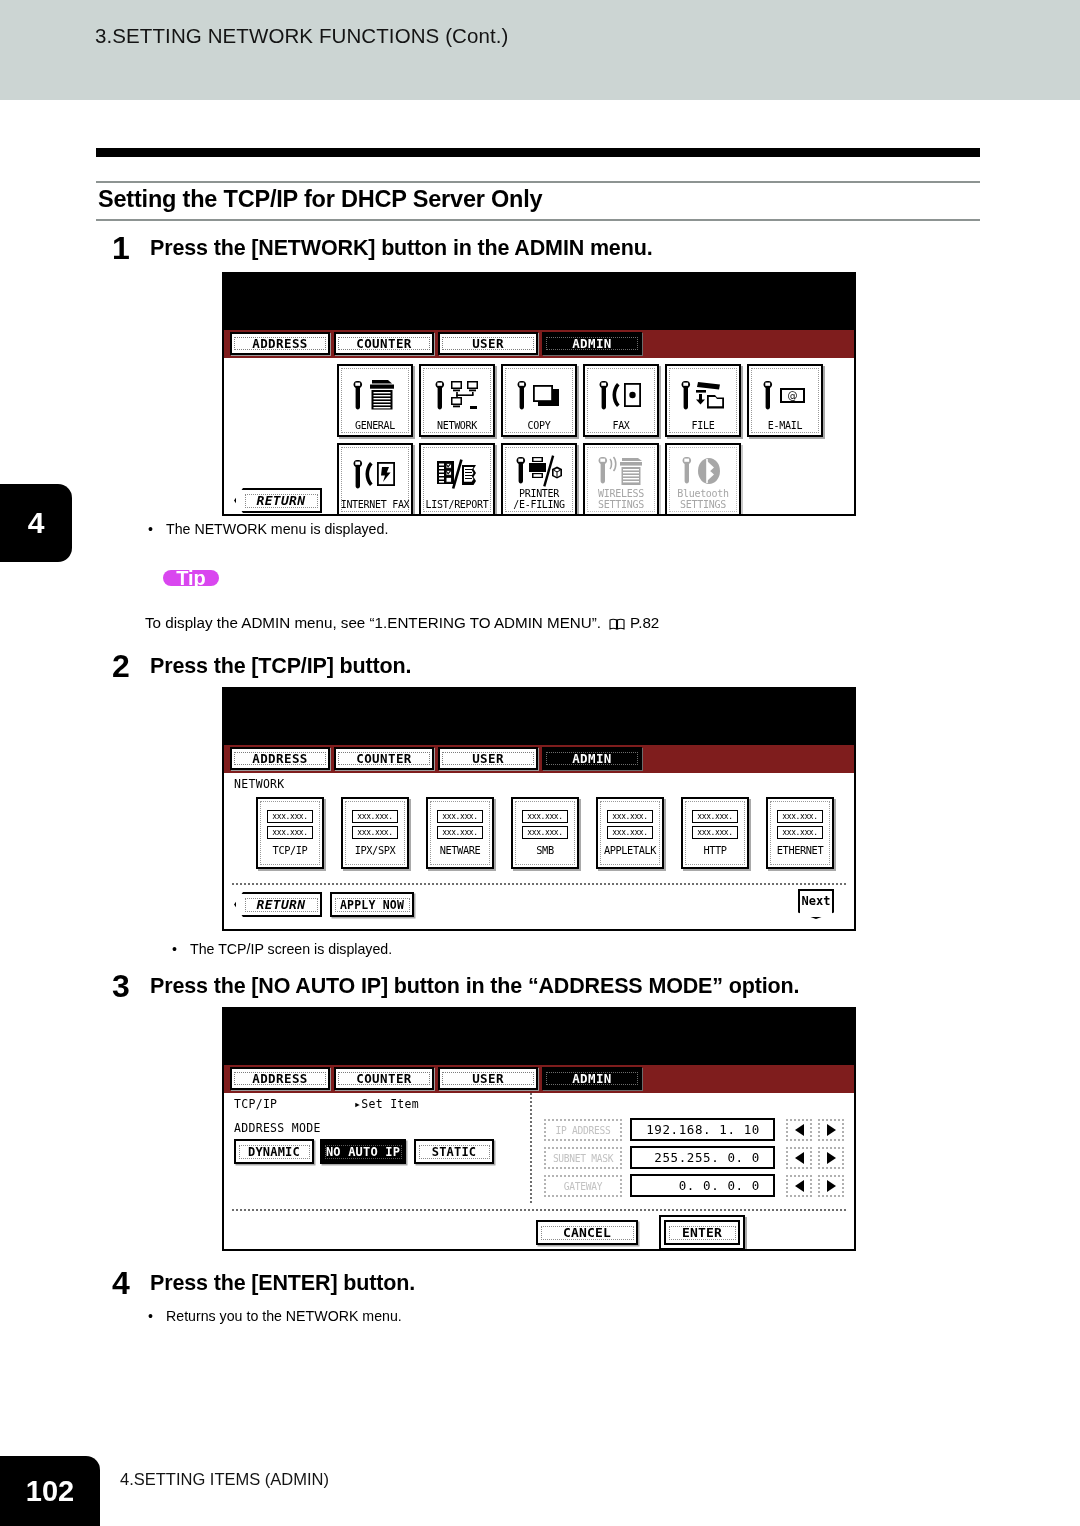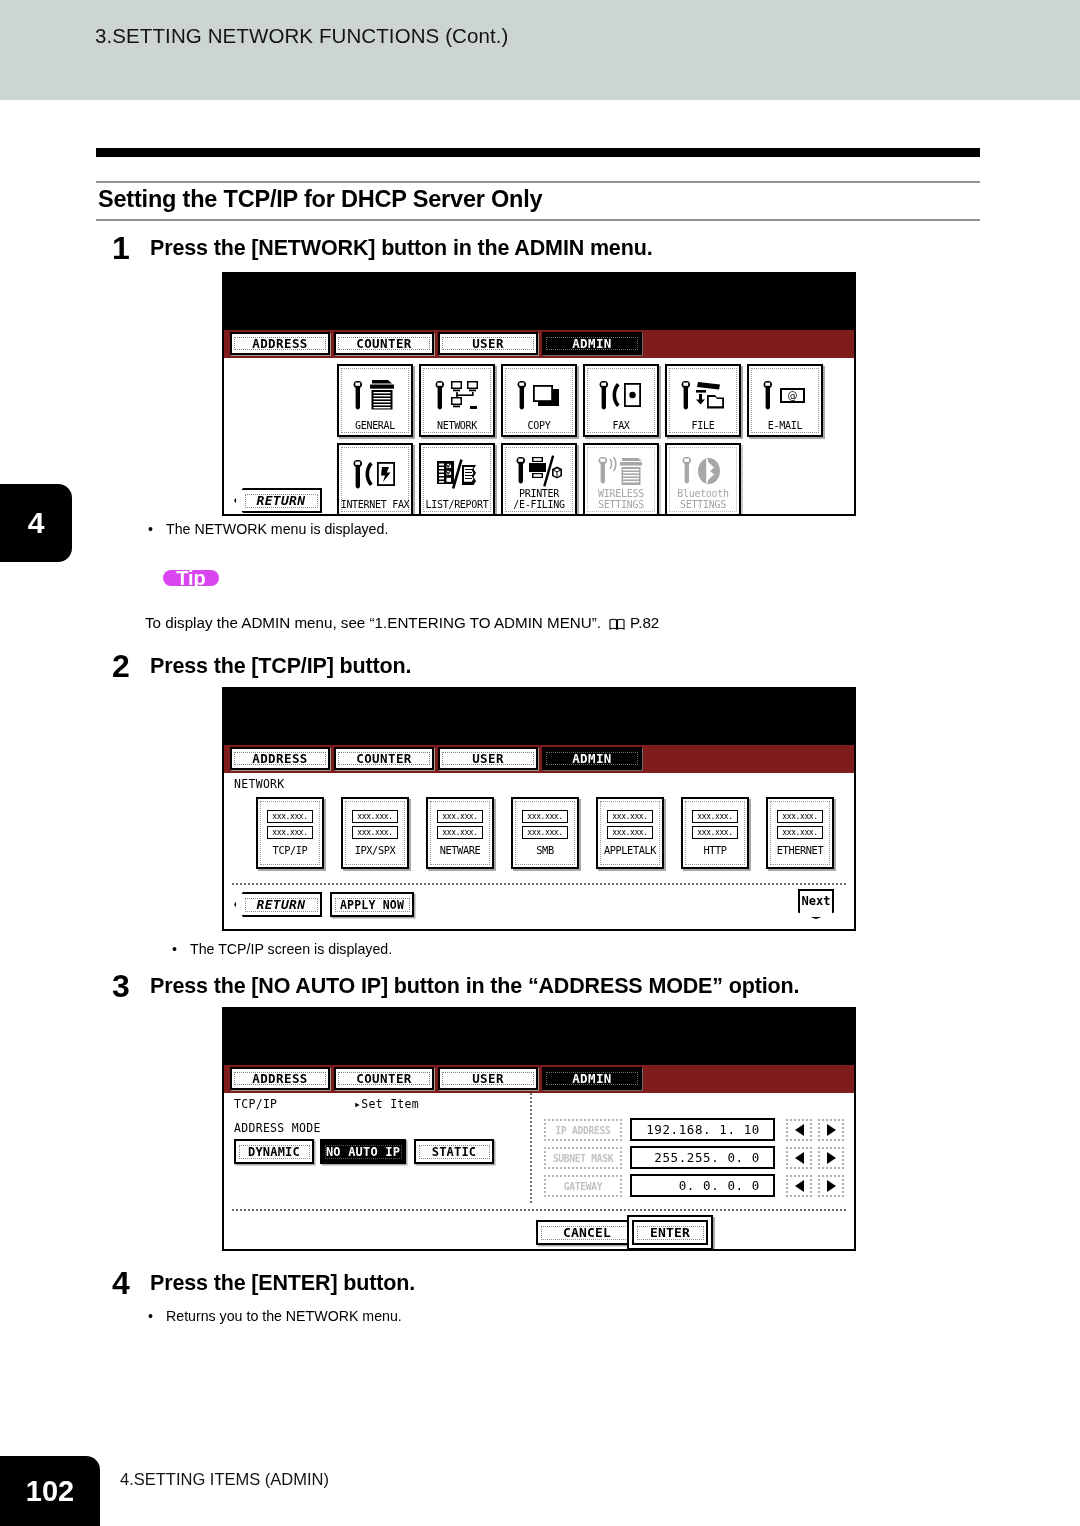--- a/index.html
+++ b/index.html
@@ -175,21 +175,21 @@
     display: flex; align-items: center; justify-content: center;
     font-size: 13px; font-weight: bold; letter-spacing: .2px; color: #000;
     box-shadow: 1.5px 1.5px 0 0 #a9a9a9;
   }
   .btn-plain .inner {
     border: 1px dotted #8a8a8a; width: calc(100% - 5px); height: calc(100% - 7px);
     display: flex; align-items: center; justify-content: center;
   }
   .btn-plain.sel { background: #000; color: #fff; }
   .btn-plain.sel .inner { border-color: #5a5a5a; }
-  .btn-plain.emph { box-shadow: 0 0 0 3px #fff, 0 0 0 5px #000, 2px 2px 0 5px #a9a9a9; }
+  .btn-plain.emph { box-shadow: 0 0 0 3px #fff, 0 0 0 5px #000, 2px 2px 0 5px #a9a9a9; margin-left: 32px; }
 
   .btn-next {
     position: absolute; width: 36px; height: 30px;
     background: #fff; border: 2px solid #000;
     clip-path: polygon(0 0, 100% 0, 100% 78%, 50% 100%, 0 78%);
     display: flex; align-items: flex-start; justify-content: center;
     font-size: 12px; font-weight: bold; padding-top: 3px; color: #000;
   }
 
   
@@ -214,21 +214,21 @@
     font-size: 10.3px; letter-spacing: -.4px; color: #000;
     margin-top: 2px; white-space: nowrap;
   }
 
   
   .field-label {
     position: absolute; width: 78px; height: 22px;
     border: 2px dotted #b4b4b4; background: #fff;
     display: flex; align-items: center; justify-content: center;
     font-size: 9.6px; color: #c2c2c2; letter-spacing: -.3px;
-    font-weight: bold;
+    font-weight: normal;
   }
   .field-value {
     position: absolute; width: 145px; height: 23px;
     border: 2.5px solid #000; background: #fff;
     display: flex; align-items: center; justify-content: flex-end;
     padding-right: 13px;
     font-size: 12.5px; color: #000; letter-spacing: .6px;
     font-family: "DejaVu Sans Mono", monospace;
   }
   .arrow-btn {

